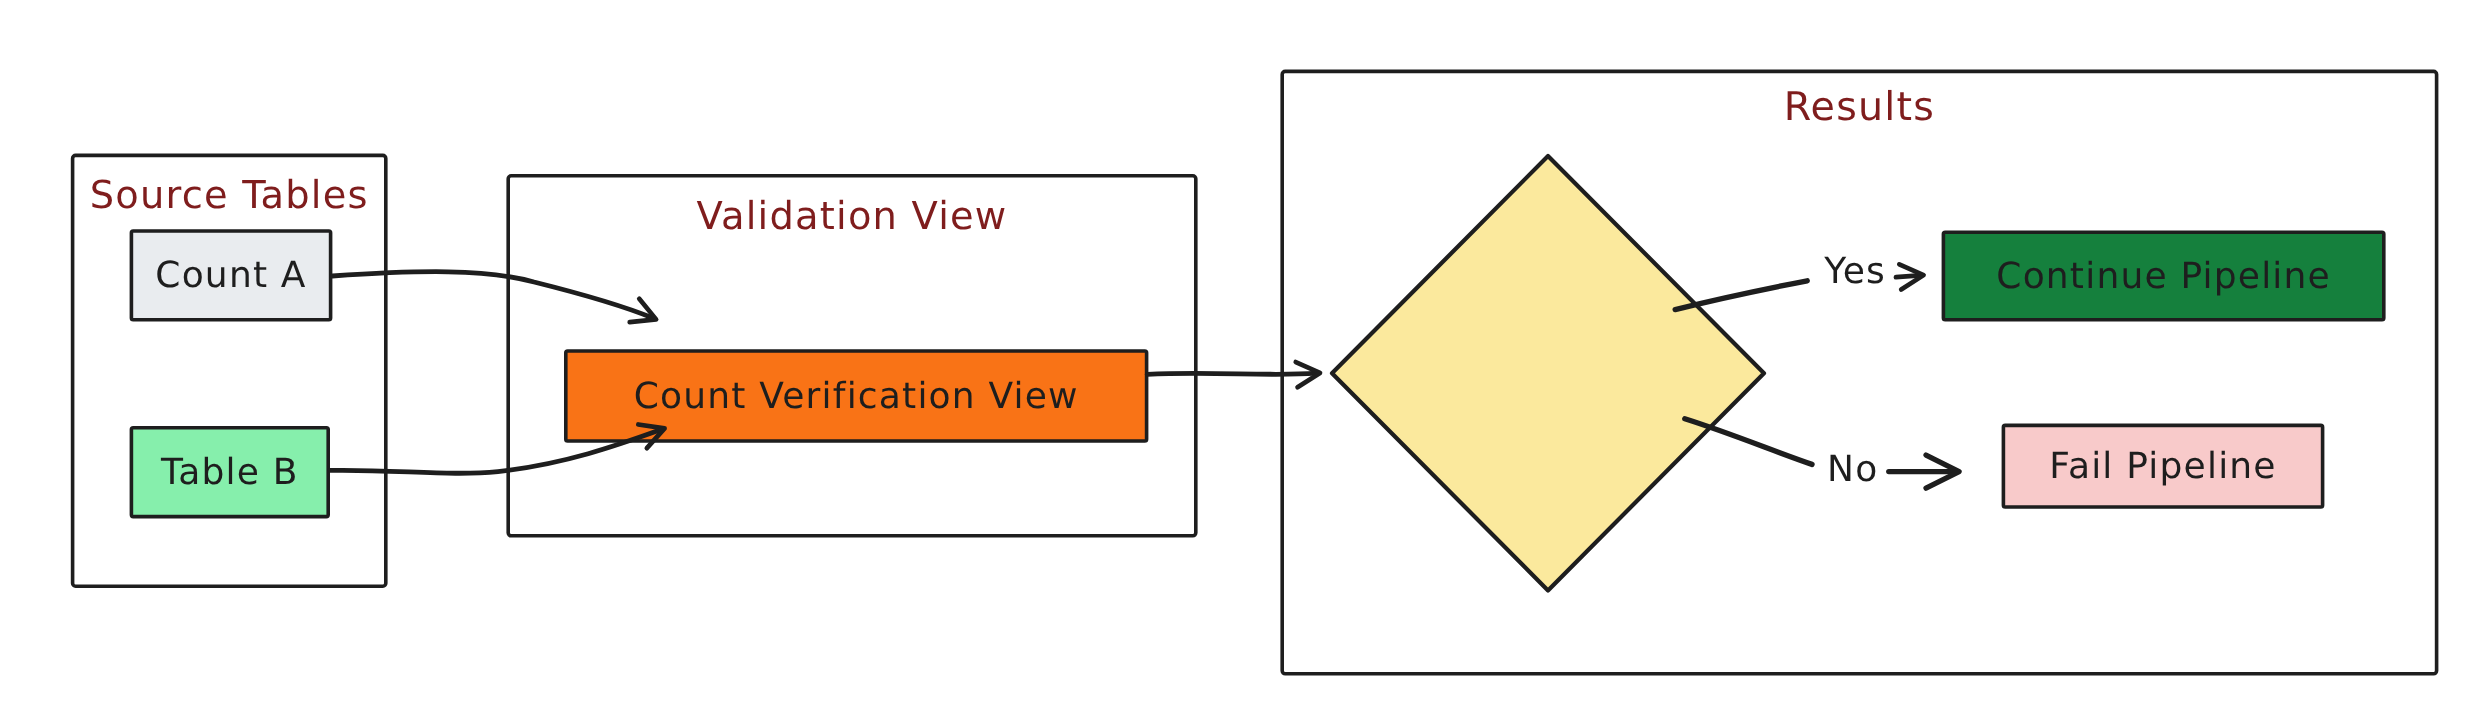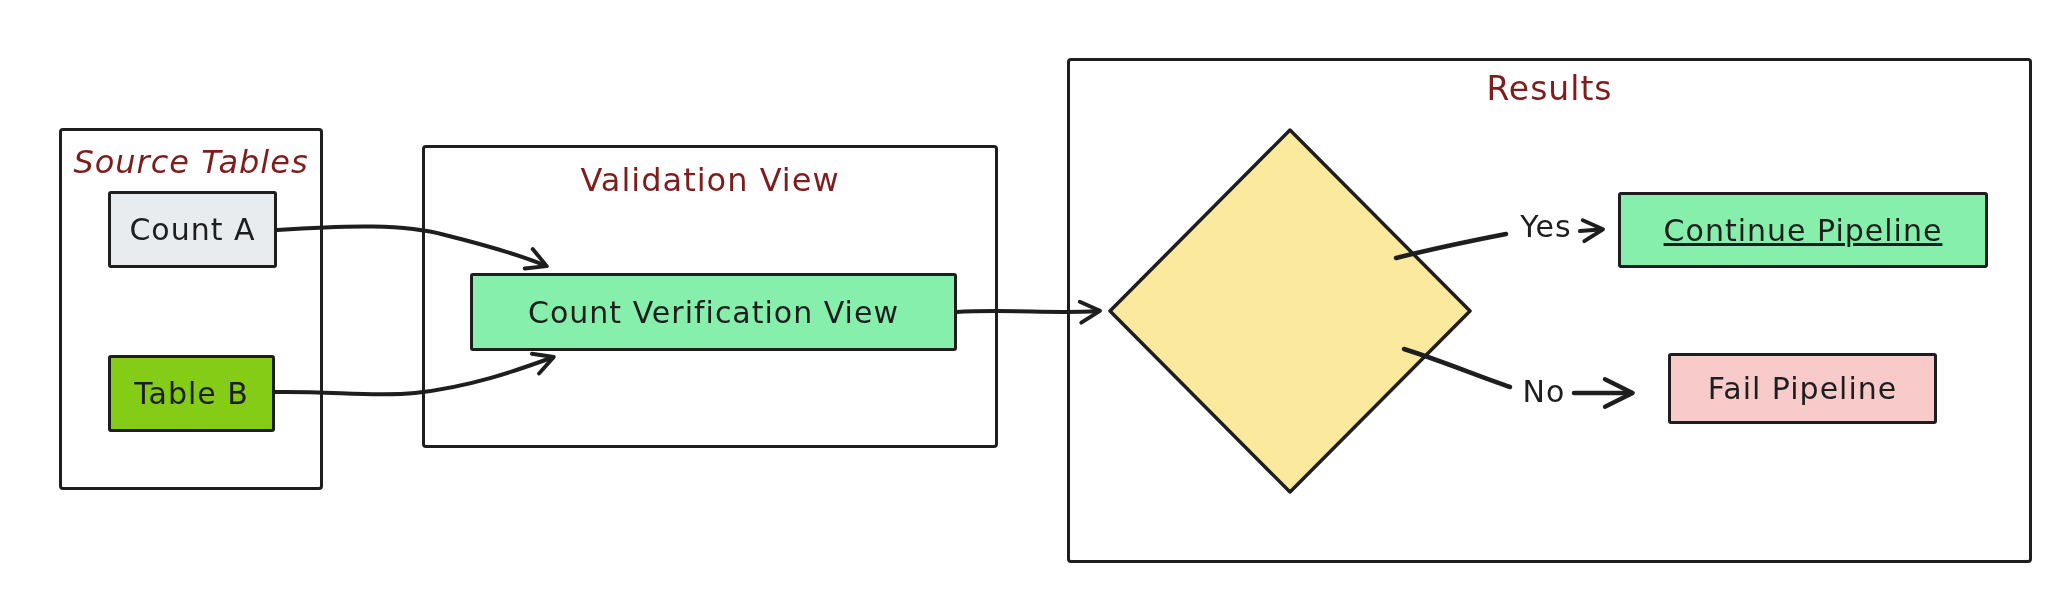--- a/index.html
+++ b/index.html
@@ -51,21 +51,21 @@
   .float-label {
     position: absolute;
     text-align: center;
     font-size: 30px;
     letter-spacing: 1px;
     white-space: nowrap;
     z-index: 4;
   }
   
   #source-group   { left: 59px;  top: 128px; width: 264px; height: 362px; }
-  #source-title   { top: 12px; font-style: italic; }
+  #source-title   { top: 12px; }
   #table-a        { left: 108px; top: 191px; width: 169px; height: 77px; }
   #table-b        { left: 108px; top: 355px; width: 167px; height: 77px; }
   
   #validation-group { left: 422px; top: 145px; width: 576px; height: 303px; }
   #validation-title { top: 13px; }
   #cvv-node         { left: 470px; top: 273px; width: 487px; height: 78px; }
   
   #results-group  { left: 1067px; top: 58px; width: 965px; height: 505px; }
   #results-title  { top: 8px; font-size: 33px; }
   #decision-label { left: 1170px; top: 263px; width: 240px; line-height: 46px; font-size: 31px; z-index: 4; }
@@ -78,35 +78,35 @@
 <body>
 
 <div class="canvas">
 
   <div class="group-box" id="source-group">
     <div class="group-title" id="source-title">Source Tables</div>
   </div>
   <div class="node" id="table-a" style="background-color: rgb(233, 236, 239);">
     <span>Count A</span>
   </div>
-  <div class="node" id="table-b" style="background-color: #84cc16;">
+  <div class="node" id="table-b" style="background-color: #86efac;">
     <span>Table B</span>
   </div>
 
   <div class="group-box" id="validation-group">
     <div class="group-title" id="validation-title">Validation View</div>
   </div>
-  <div class="node" id="cvv-node" style="background-color: #86efac;">
+  <div class="node" id="cvv-node" style="background-color: #f97316; margin-top: 18px;">
     <span>Count Verification View</span>
   </div>
 
   <div class="group-box" id="results-group">
     <div class="group-title" id="results-title">Results</div>
   </div>
-  <div class="node" id="continue-node" style="background-color: #86efac; text-decoration: underline;">
+  <div class="node" id="continue-node" style="background-color: #15803d;">
     <span>Continue Pipeline</span>
   </div>
   <div class="node" id="fail-node" style="background-color: rgb(248, 202, 202);">
     <span>Fail Pipeline</span>
   </div>
 
 
   <div class="float-label" id="yes-label">Yes</div>
   <div class="float-label" id="no-label">No</div>
 

